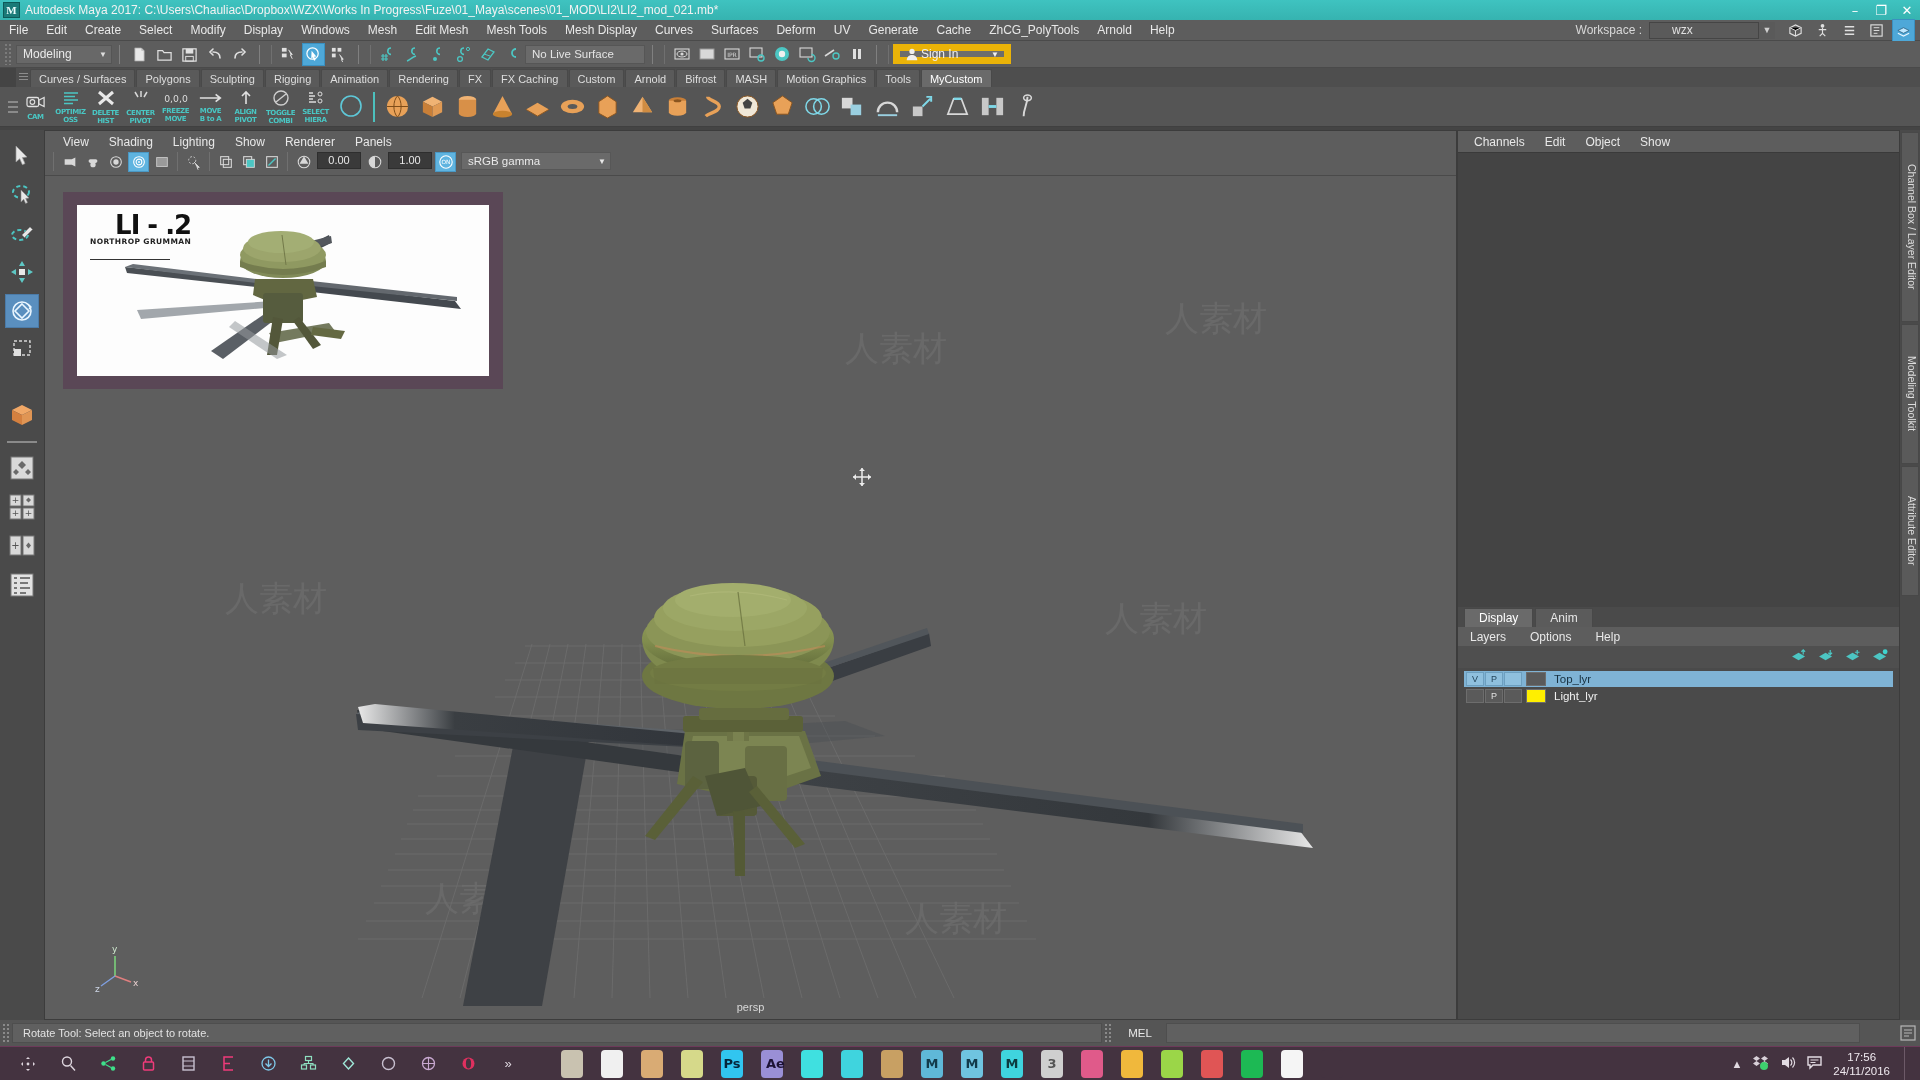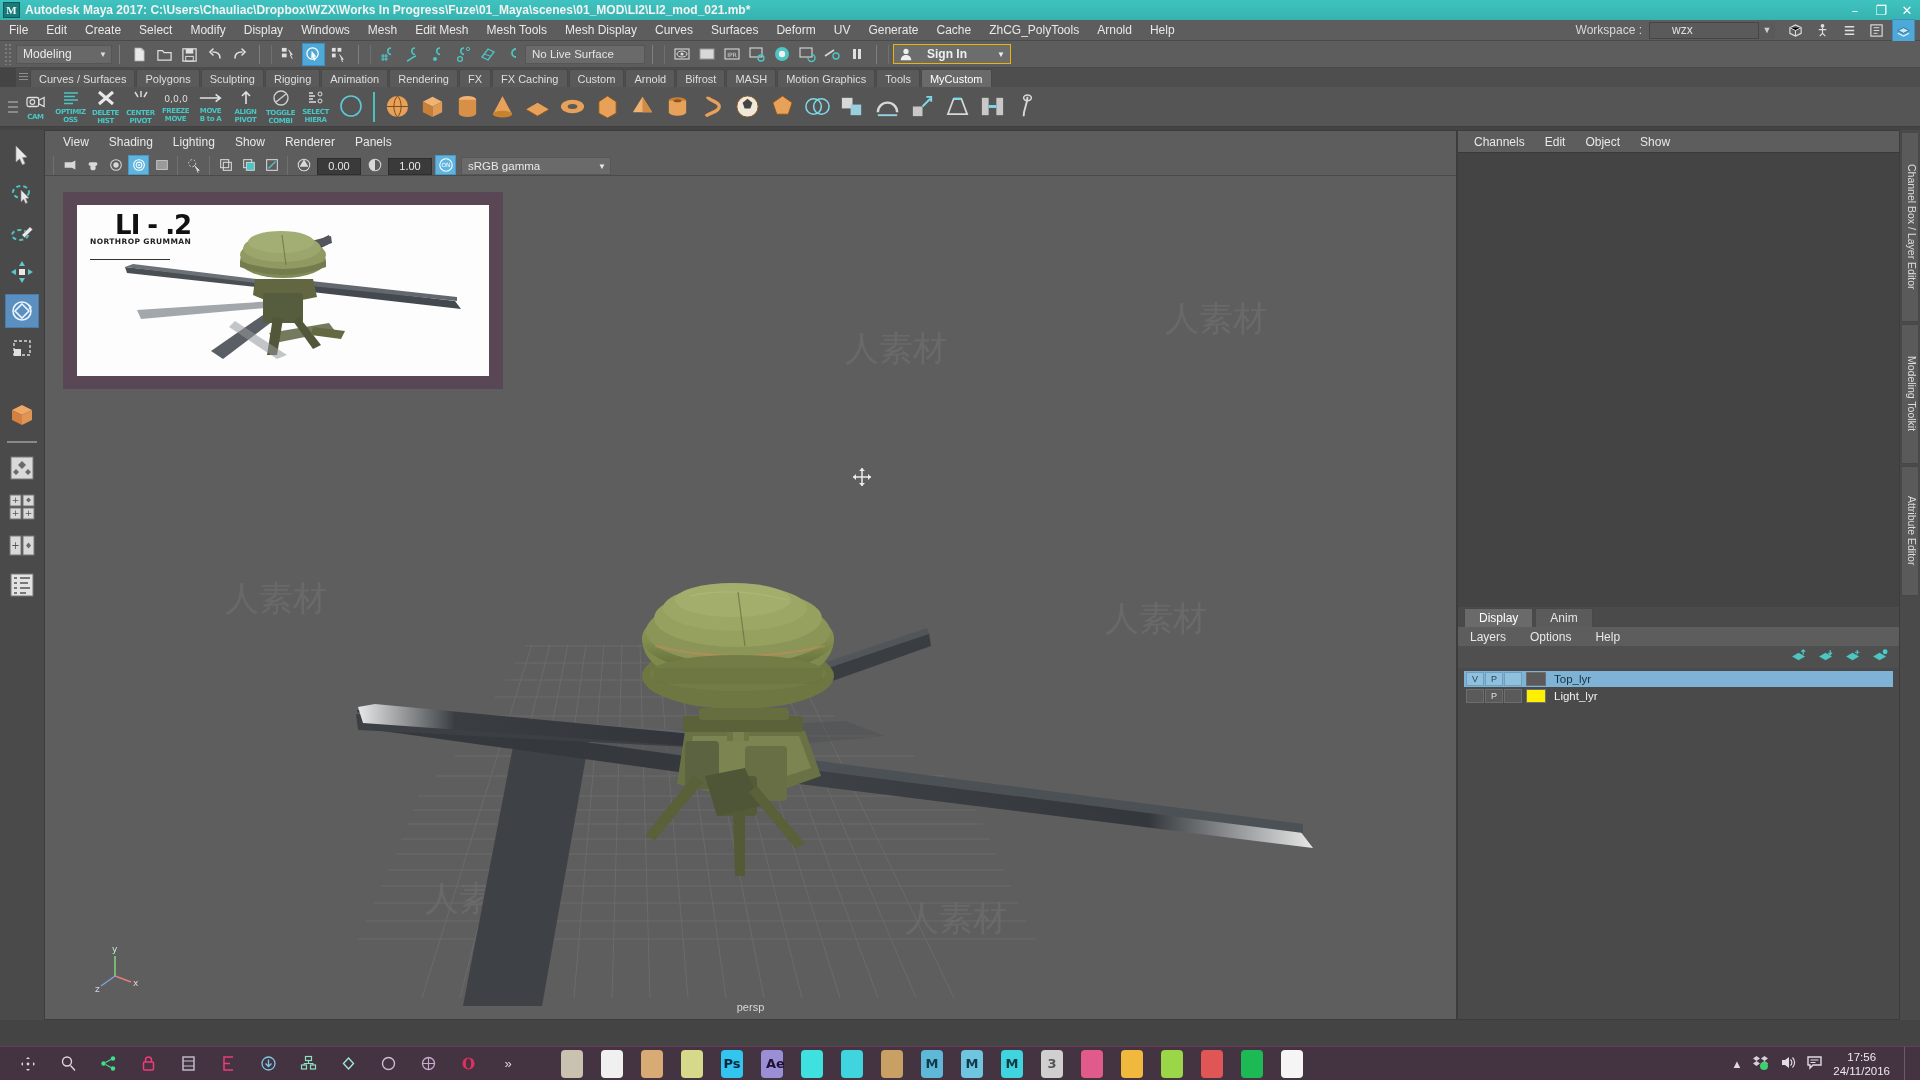--- a/index.html
+++ b/index.html
@@ -21,21 +21,21 @@
     display: flex; align-items: center;
     color: #f2f2f2; font-size: 12px;
   }
   .titlebar .mlogo {
     width: 17px; height: 16px; margin: 0 5px 0 3px;
     background: #1a7a78; border: 1px solid #0d5a58;
     color: #eafcfc; font-size: 11px; font-weight: bold;
     display: flex; align-items: center; justify-content: center;
     font-family: "Liberation Serif", serif;
   }
-  .titlebar .ttext { flex: 1; white-space: nowrap; overflow: hidden; letter-spacing: 0px; font-weight: bold; }
+  .titlebar .ttext { flex: 1; white-space: nowrap; overflow: hidden; letter-spacing: 0px; }
   .titlebar .wbtns { display: flex; height: 20px; }
   .titlebar .wbtn {
     width: 26px; height: 20px; display: flex; align-items: center; justify-content: center;
     color: #ffffff; font-size: 13px; font-family: "DejaVu Sans", sans-serif;
   }
 
   
   .menubar {
     position: absolute; top: 20px; left: 0; width: 1920px; height: 21px;
     background: #5d5d5d; display: flex; align-items: center;
@@ -74,24 +74,23 @@
     width: 23px; height: 23px; display: flex; align-items: center; justify-content: center;
     margin: 0 1px; color: #dcdcdc;
   }
   .tbtn.on { background: #4ea8d8; border: 1px solid #3a90c0; }
   .tbtn svg { display: block; }
   .livefield {
     width: 120px; height: 19px; background: #6a6a6a; border: 1px solid #565656;
     color: #e4e4e4; font-size: 11.5px; display: flex; align-items: center; padding-left: 6px;
   }
   .signin {
-    height: 20px; background: #6d6d6d; border: 1px solid #eab308;
-    display: flex; align-items: center; padding: 0 5px; gap: 14px; color: #efefef; font-size: 12px;
+    height: 20px; background: #6d6d6d; border: 7px solid #eab308;
+    display: flex; align-items: center; padding: 0 5px; gap: 2px; color: #efefef; font-size: 12px;
     min-width: 118px;
-    font-weight: bold;
   }
 
   
   .shelftabs {
     position: absolute; top: 68px; left: 16px; width: 1920px; height: 19px;
     background: #4e4e4e; display: flex; align-items: flex-end; padding-left: 14px;
   }
   .shelftabs .grip { position: absolute; left: 3px; top: 5px; width: 9px; height: 9px;
     background-image: linear-gradient(#8d8d8d 1px, transparent 1px); background-size: 9px 3px; }
   .stab {
@@ -131,21 +130,21 @@
   .toolsep { width: 30px; height: 2px; background: #8a8a8a; margin: 4px 0 8px 0; }
 
   
   .viewport-wrap {
     position: absolute; top: 130px; left: 44px; width: 1413px; height: 890px;
     background: #5a5a5a; border: 1px solid #3c3c3c;
   }
   .vp-menubar { height: 21px; background: #5d5d5d; display: flex; align-items: center; padding-left: 8px; }
   .vp-menubar .vmi { padding: 0 10px; font-size: 12px; color: #e8e8e8; }
   .vp-toolbar {
-    height: 24px; background: #5d5d5d; display: flex; align-items: flex-end; padding-left: 4px;
+    height: 24px; background: #5d5d5d; display: flex; align-items: flex-start; padding-left: 4px;
     border-bottom: 1px solid #4a4a4a;
   }
   .vbtn { width: 21px; height: 20px; margin: 0 1px; display:flex; align-items:center; justify-content:center; color:#dadada;}
   .vbtn.on { background:#5fb4e0; border:1px solid #4a98c4; }
   .vnum {
     width: 44px; height: 17px; background: #3a3a3a; border: 1px solid #2e2e2e;
     color: #e8e8e8; font-size: 11px; text-align: center; line-height: 15px; margin: 0 2px;
   }
   .gammasel {
     width: 150px; height: 18px; background: #6a6a6a; border: 1px solid #575757;
@@ -1112,20 +1111,33 @@
   </div>
 
   <div class="vtabs">
     <div id="vtabs-host">
         <div class="vtab" style="height: 190px;">Channel Box / Layer Editor</div>
         <div class="vtab" style="height: 140px;">Modeling Toolkit</div>
         <div class="vtab" style="height: 130px;">Attribute Editor</div>
       </div>
   </div>
 
+  <div class="cmdline">
+    <div class="cl-grip"></div>
+    <div class="cl-help">Rotate Tool: Select an object to rotate.</div>
+    <div class="cl-grip"></div>
+    <div class="cl-mel">MEL</div>
+    <div class="cl-input"></div>
+    <div class="cl-script">
+      <svg width="18" height="18" viewBox="0 0 18 18">
+          <rect x="2" y="2" width="14" height="14" fill="none" stroke="#b8b8b8" stroke-width="1.2"></rect>
+          <path d="M5 6h8M5 9h8M5 12h5" stroke="#b8b8b8" stroke-width="1"></path>
+        </svg>
+    </div>
+  </div>
 
   <div class="taskbar">
     <div class="tbicon">
         <svg width="16" height="16" viewBox="0 0 16 16">
           <path d="M8 1l2 2H6zM8 15l2-2H6zM1 8l2-2v4zM15 8l-2-2v4z" fill="#ded6de"></path>
           <circle cx="8" cy="8" r="1.4" fill="#ded6de"></circle>
         </svg>
       </div>
     <div class="tbicon">
         <svg width="17" height="17" viewBox="0 0 17 17">

